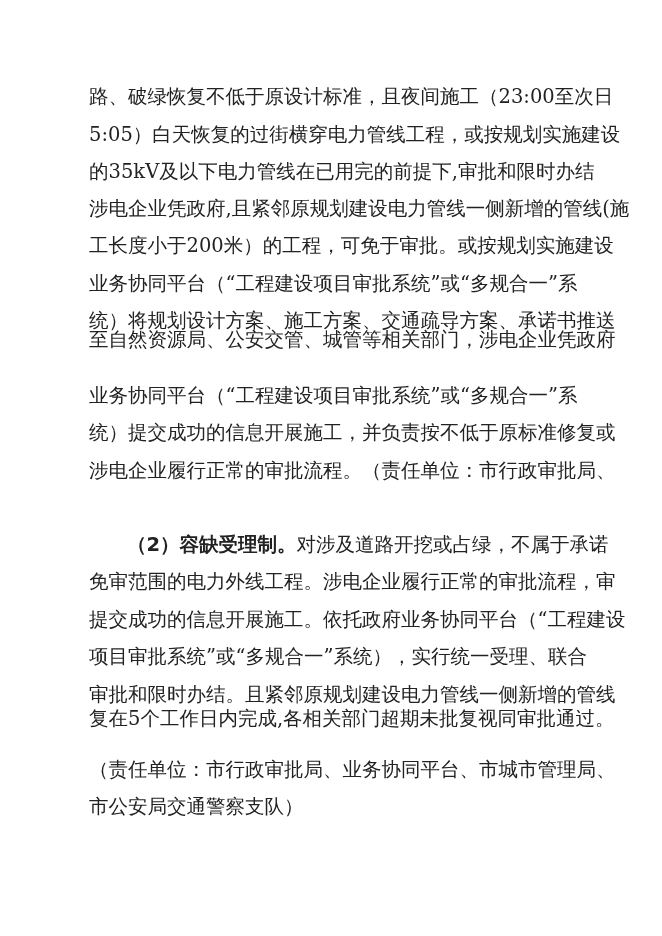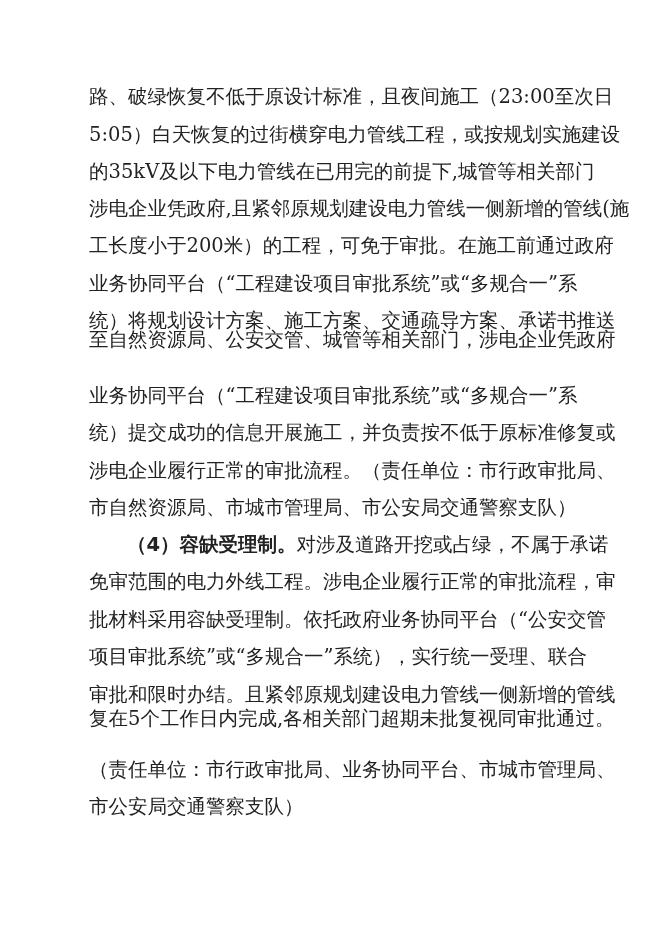--- a/index.html
+++ b/index.html
@@ -12,34 +12,33 @@
   .line.last { text-align-last:left; }
   .indent { left:127px; width:448px; }
   .bold { font-weight:bold; font-family:"DejaVu Sans", "Liberation Sans", sans-serif; }
 </style>
 </head>
 <body>
 
 <div class="page">
   <div class="line" style="top:83px">路、破绿恢复不低于原设计标准，且夜间施工（23:00至次日</div>
   <div class="line" style="top:121px">5:05）白天恢复的过街横穿电力管线工程，或按规划实施建设</div>
-  <div class="line" style="top:158px">的35kV及以下电力管线在已用完的前提下,城管等相关部门</div>
+  <div class="line" style="top:158px">的35kV及以下电力管线在已用完的前提下,审批和限时办结</div>
   <div class="line" style="top:195px">涉电企业凭政府,且紧邻原规划建设电力管线一侧新增的管线(施</div>
-  <div class="line" style="top:232px">工长度小于200米）的工程，可免于审批。在施工前通过政府</div>
+  <div class="line" style="top:232px">工长度小于200米）的工程，可免于审批。或按规划实施建设</div>
   <div class="line" style="top:270px">业务协同平台（“工程建设项目审批系统”或“多规合一”系</div>
   <div class="line" style="top:307px">统）将规划设计方案、施工方案、交通疏导方案、承诺书推送</div>
   <div class="line" style="top:326px">至自然资源局、公安交管、城管等相关部门，涉电企业凭政府</div>
   <div class="line" style="top:382px">业务协同平台（“工程建设项目审批系统”或“多规合一”系</div>
   <div class="line" style="top:419px">统）提交成功的信息开展施工，并负责按不低于原标准修复或</div>
   <div class="line" style="top:457px">涉电企业履行正常的审批流程。（责任单位：市行政审批局、</div>
-  <div class="line last" style="top:494px">市自然资源局、市城市管理局、市公安局交通警察支队）</div>
 
-  <div class="line indent" style="top:531px"><span class="bold">（4）容缺受理制。</span><span>对涉及道路开挖或占绿，不属于承诺</span></div>
+  <div class="line indent" style="top:531px"><span class="bold">（2）容缺受理制。</span><span>对涉及道路开挖或占绿，不属于承诺</span></div>
   <div class="line" style="top:568px">免审范围的电力外线工程。涉电企业履行正常的审批流程，审</div>
-  <div class="line" style="top:606px">批材料采用容缺受理制。依托政府业务协同平台（“公安交管</div>
+  <div class="line" style="top:606px">提交成功的信息开展施工。依托政府业务协同平台（“工程建设</div>
   <div class="line" style="top:643px">项目审批系统”或“多规合一”系统），实行统一受理、联合</div>
   <div class="line" style="top:681px">审批和限时办结。且紧邻原规划建设电力管线一侧新增的管线</div>
   <div class="line" style="top:705px">复在5个工作日内完成,各相关部门超期未批复视同审批通过。</div>
   <div class="line" style="top:756px">（责任单位：市行政审批局、业务协同平台、市城市管理局、</div>
   <div class="line last" style="top:793px">市公安局交通警察支队）</div>
 </div>
 
 <style>
   
   .page .line { height:28px; line-height:28px; }

